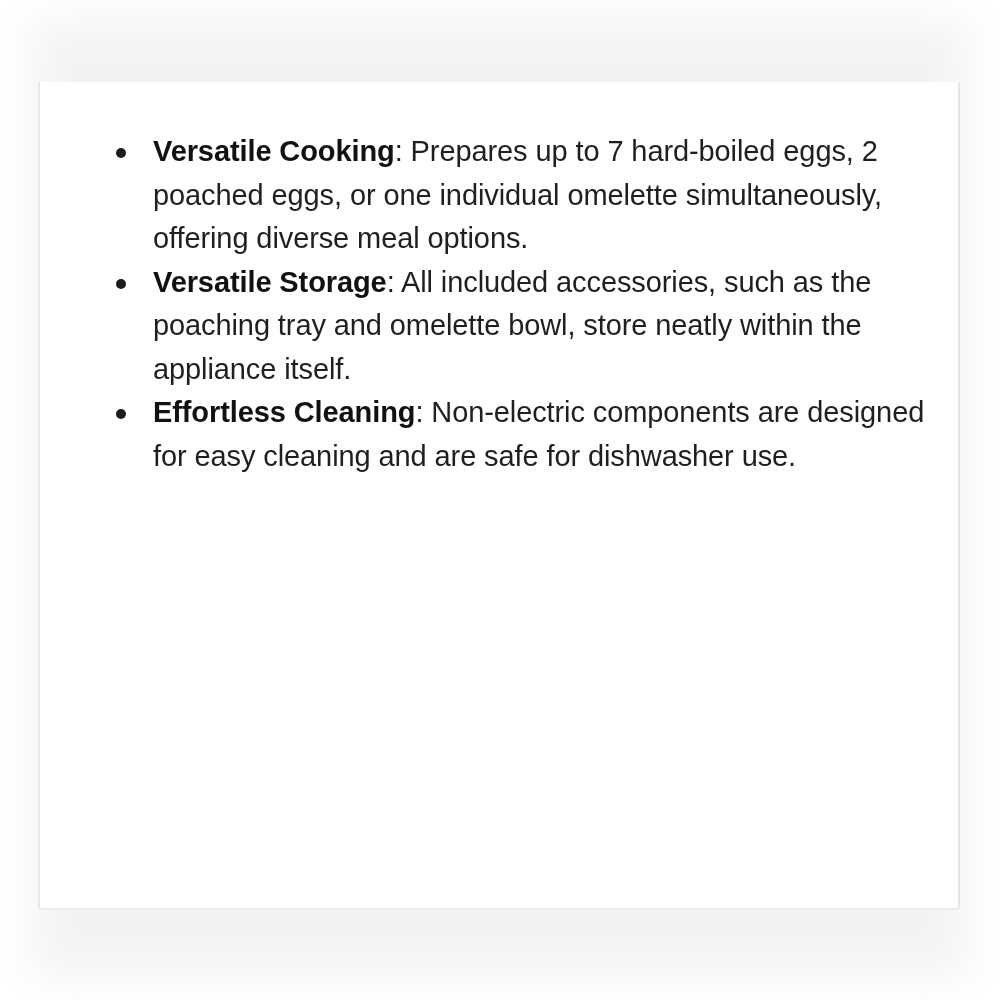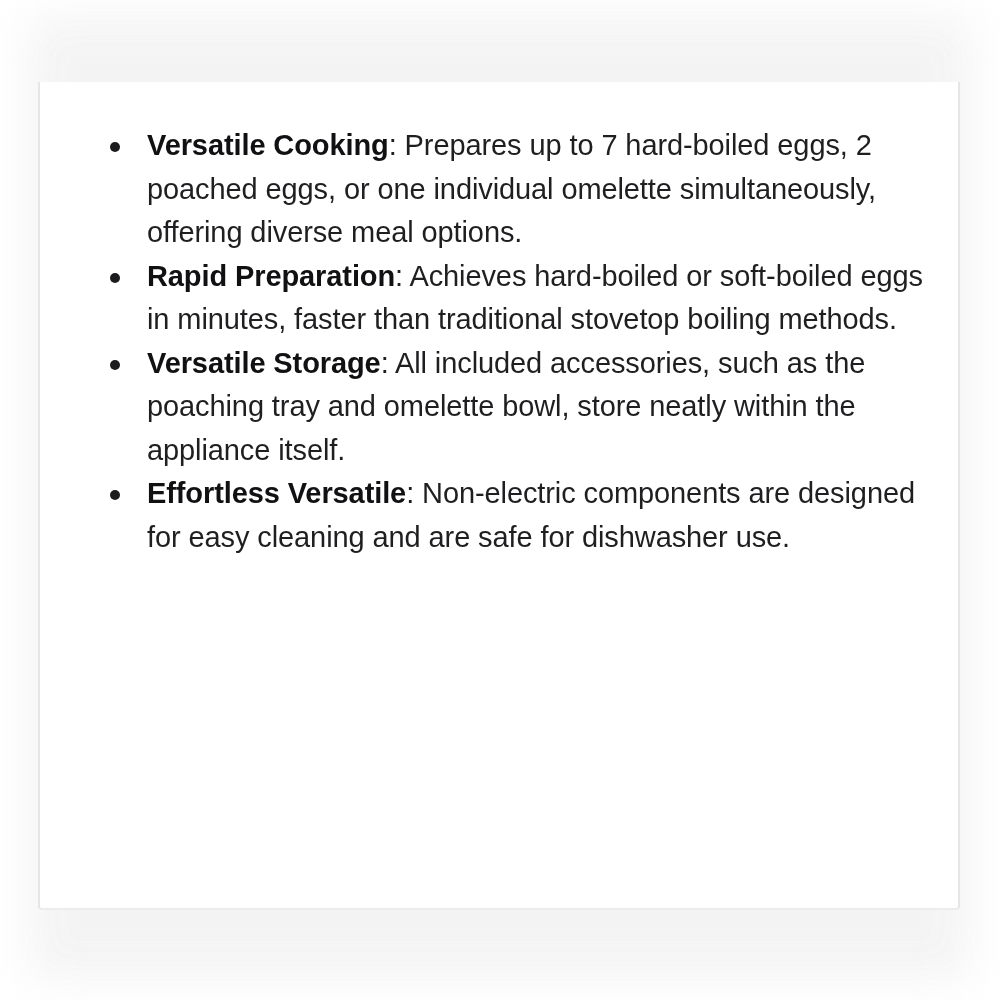--- a/index.html
+++ b/index.html
@@ -45,21 +45,21 @@
     border-left: 2px solid #e6e6e8;
     border-right: 2px solid #e6e6e8;
     border-bottom: 2px solid #ececee;
     border-top: 0 solid transparent;
     border-radius: 0 0 4px 4px;
     overflow: hidden;
   }
 
   .feature-list {
     list-style: none;
-    margin: 10px;
+    margin: 16px;
     padding: 32px 16px 0 42px;
   }
 
   .feature-item {
     position: relative;
     padding-left: 55px;
     margin: 0 0 0 0;
     color: #1c1c1e;
     font-size: 29px;
     line-height: 43.5px;
@@ -95,26 +95,22 @@
   <div class="shadow-wash"></div>
 
   <div class="feature-card">
     <ul class="feature-list">
       <li class="feature-item">
         <span class="bullet-dot"></span>
         <span class="feature-term">Versatile Cooking</span><span class="feature-desc">: </span><span class="feature-desc">Prepares up to 7 hard-boiled eggs, 2 poached eggs, or one individual omelette simultaneously, offering diverse meal options.</span>
       </li>
       <li class="feature-item">
         <span class="bullet-dot"></span>
-        <span class="feature-term">Rapid Preparation</span><span class="feature-desc">: </span><span class="feature-desc">Achieves hard-boiled or soft-boiled eggs in minutes, faster than traditional stovetop boiling methods.</span>
-      </li>
-      <li class="feature-item">
-        <span class="bullet-dot"></span>
         <span class="feature-term">Versatile Storage</span><span class="feature-desc">: </span><span class="feature-desc">All included accessories, such as the poaching tray and omelette bowl, store neatly within the appliance itself.</span>
       </li>
       <li class="feature-item">
         <span class="bullet-dot"></span>
-        <span class="feature-term">Effortless Versatile</span><span class="feature-desc">: </span><span class="feature-desc">Non-electric components are designed for easy cleaning and are safe for dishwasher use.</span>
+        <span class="feature-term">Effortless Cleaning</span><span class="feature-desc">: </span><span class="feature-desc">Non-electric components are designed for easy cleaning and are safe for dishwasher use.</span>
       </li>
     </ul>
   </div>
 
 </div>
 
 </body></html>

